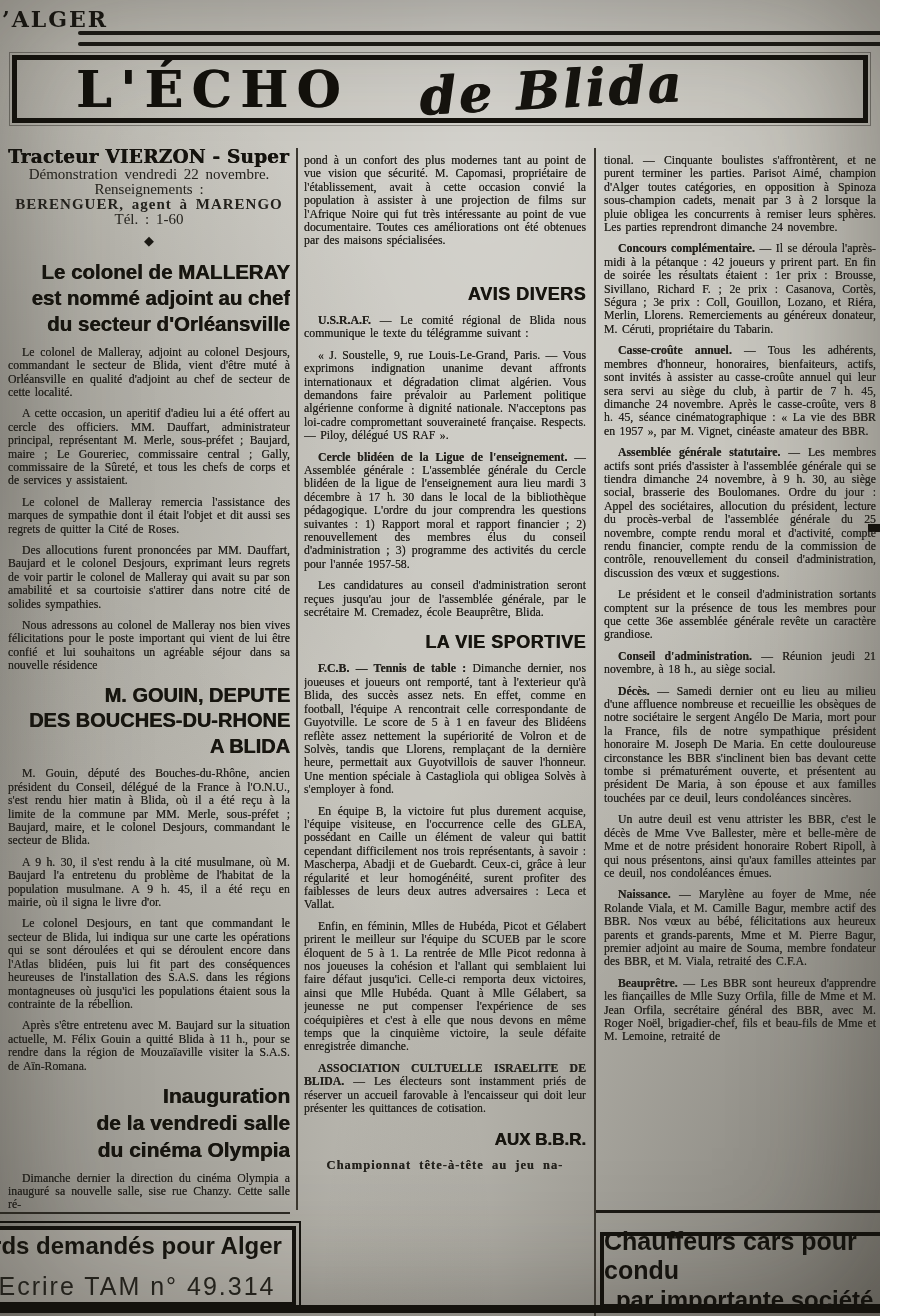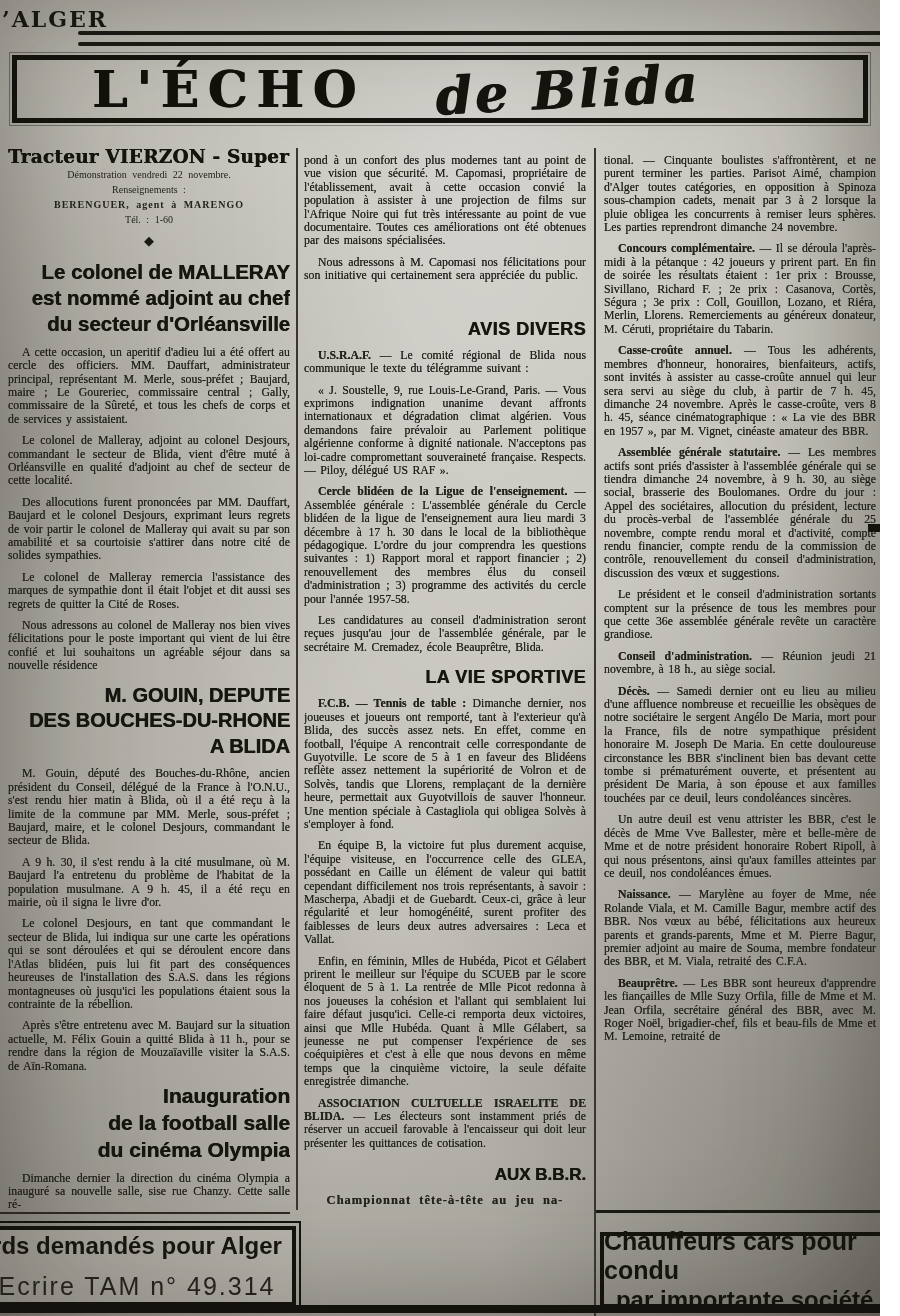--- a/index.html
+++ b/index.html
@@ -16,21 +16,21 @@
     color:#24221d;
   }
   .corner{position:absolute; left:2px; top:6px; font-family:"DejaVu Serif",serif;
     font-weight:bold; font-size:22px; letter-spacing:2px; color:#181611;}
   .toprule{position:absolute; left:78px; width:818px; background:#1b1914; height:4px; border-radius:2px;}
   .toprule.r1{top:31px;}
   .toprule.r2{top:42px;}
   .masthead{
     position:absolute; left:12px; top:55px; width:856px; height:68px;
     border:5px solid #14120d; outline:1px solid rgba(20,18,13,0.4); outline-offset:2px;
-    display:flex; align-items:center; justify-content:flex-start; gap:70px; padding-left:75px;
+    display:flex; align-items:center; justify-content:flex-start; gap:70px; padding-left:59px;
     box-sizing:border-box;
   }
   .mh-main{font-family:"DejaVu Serif",serif; font-weight:bold; font-size:50px;
     letter-spacing:9px; color:#12100b; text-shadow:1px 0 #12100b;}
   .mh-script{font-family:"DejaVu Serif",serif; font-style:italic; font-weight:bold;
     font-size:52px; letter-spacing:3px; color:#15130e; transform:rotate(-3deg);
     text-shadow:1px 0 #15130e;}
   .col{position:absolute; top:146px; overflow:hidden; text-align:justify;}
   .col-left{left:8px;  width:282px; height:1064px;}
   .col-mid {left:304px; width:282px; height:1170px;}
@@ -51,21 +51,21 @@
   .headline{font-family:"Liberation Sans",sans-serif; font-weight:bold; text-align:right;
     color:#17150f; margin:10px 0 7px 0; line-height:1.28; text-shadow:0.5px 0 #17150f;}
   .hl-malleray{font-size:20.5px;}
   .hl-gouin{font-size:20px;}
   .hl-olympia{font-size:21px;}
   .hl-section{font-size:18px; letter-spacing:0.5px; margin:12px 0 8px 0;}
   .hl-small{font-size:17px; margin:14px 0 8px 0;}
   .tractor{text-align:center; margin-bottom:4px;}
   .tr-title{font-family:"DejaVu Serif",serif; font-weight:bold; font-size:18.5px;
     letter-spacing:0.2px; color:#15130e; white-space:nowrap; text-shadow:0.5px 0 #15130e;}
-  .tr-line{font-size:10px; line-height:15px; word-spacing:3px;}
+  .tr-line{font-size:15px; line-height:15px; word-spacing:3px;}
   .tr-bold{font-weight:bold; letter-spacing:1px;}
   .ornament{font-size:13px; margin-top:6px; color:#1b1914;}
   .adbox-left{position:absolute; left:-22px; top:1226px; width:310px; height:72px;
     border:4px solid #14120d; outline:2px solid #14120d; outline-offset:3px;
     background:rgba(210,208,200,0.25);
     display:flex; flex-direction:column; align-items:center; justify-content:center;
     font-family:"Liberation Sans",sans-serif;}
   .adbox-left .l1{font-weight:bold; font-size:24px; color:#17150f;}
   .adbox-left .l2{font-size:25px; letter-spacing:2px; color:#24221c; margin-top:12px;}
   .adbox-right{position:absolute; left:600px; top:1232px; width:320px; height:76px;
@@ -107,47 +107,46 @@
       <div class="tr-line tr-bold">BERENGUER, agent à MARENGO</div>
       <div class="tr-line">Tél. : 1-60</div>
       <div class="ornament">◆</div>
     </div>
 
     <h2 class="headline hl-malleray">
       <span>Le colonel de MALLERAY</span><br>
       <span>est nommé adjoint au chef</span><br>
       <span>du secteur d'Orléansville</span>
     </h2>
+    <p>Le colonel de Malleray, adjoint au colonel Desjours, commandant le secteur de Blida, vient d'être muté à Orléansville en qualité d'adjoint au chef de secteur de cette localité.</p>
     <p>A cette occasion, un aperitif d'adieu lui a été offert au cercle des officiers. MM. Dauffart, administrateur principal, représentant M. Merle, sous-préfet ; Baujard, maire ; Le Goureriec, commissaire central ; Gally, commissaire de la Sûreté, et tous les chefs de corps et de services y assistaient.</p>
-    <p>Le colonel de Malleray, adjoint au colonel Desjours, commandant le secteur de Blida, vient d'être muté à Orléansville en qualité d'adjoint au chef de secteur de cette localité.</p>
+    <p>Le colonel de Malleray remercia l'assistance des marques de sympathie dont il était l'objet et dit aussi ses regrets de quitter la Cité de Roses.</p>
     <p>Des allocutions furent prononcées par MM. Dauffart, Baujard et le colonel Desjours, exprimant leurs regrets de voir partir le colonel de Malleray qui avait su par son amabilité et sa courtoisie s'attirer dans notre cité de solides sympathies.</p>
-    <p>Le colonel de Malleray remercia l'assistance des marques de sympathie dont il était l'objet et dit aussi ses regrets de quitter la Cité de Roses.</p>
     <p>Nous adressons au colonel de Malleray nos bien vives félicitations pour le poste important qui vient de lui être confié et lui souhaitons un agréable séjour dans sa nouvelle résidence</p>
 
     <h2 class="headline hl-gouin">
       <span>M. GOUIN, DEPUTE</span><br>
       <span>DES BOUCHES-DU-RHONE</span><br>
       <span>A BLIDA</span>
     </h2>
     <p>M. Gouin, député des Bouches-du-Rhône, ancien président du Conseil, délégué de la France à l'O.N.U., s'est rendu hier matin à Blida, où il a été reçu à la limite de la commune par MM. Merle, sous-préfet ; Baujard, maire, et le colonel Desjours, commandant le secteur de Blida.</p>
     <p>A 9 h. 30, il s'est rendu à la cité musulmane, où M. Baujard l'a entretenu du problème de l'habitat de la population musulmane. A 9 h. 45, il a été reçu en mairie, où il signa le livre d'or.</p>
     <p>Le colonel Desjours, en tant que commandant le secteur de Blida, lui indiqua sur une carte les opérations qui se sont déroulées et qui se déroulent encore dans l'Atlas blidéen, puis lui fit part des conséquences heureuses de l'installation des S.A.S. dans les régions montagneuses où jusqu'ici les populations étaient sous la contrainte de la rébellion.</p>
     <p>Après s'être entretenu avec M. Baujard sur la situation actuelle, M. Félix Gouin a quitté Blida à 11 h., pour se rendre dans la région de Mouzaïaville visiter la S.A.S. de Aïn-Romana.</p>
 
     <h2 class="headline hl-olympia">
       <span>Inauguration</span><br>
-      <span>de la football salle</span><br>
+      <span>de la vendredi salle</span><br>
       <span>du cinéma Olympia</span>
     </h2>
     <p>Dimanche dernier la direction du cinéma Olympia a inauguré sa nouvelle salle, sise rue Chanzy. Cette salle ré-</p>
   </div>
 
   <div class="col col-mid">
     <p class="noindent">pond à un confort des plus modernes tant au point de vue vision que sécurité. M. Capomasi, propriétaire de l'établissement, avait à cette occasion convié la population à assister à une projection de films sur l'Afrique Noire qui fut très intéressante au point de vue documentaire. Toutes ces améliorations ont été obtenues par des maisons spécialisées.</p>
-    <p>Nous adressons à M. Capomasi nos félicitations pour son initiative qui certainement sera appréciée du public.</p>
 
     <h2 class="headline hl-section">
       <br>
       <span>AVIS DIVERS</span>
     </h2>
     <p><span class="lead">U.S.R.A.F.</span> <span>— Le comité régional de Blida nous communique le texte du télégramme suivant :</span></p>
     <p>« J. Soustelle, 9, rue Louis-Le-Grand, Paris. — Vous exprimons indignation unanime devant affronts internationaux et dégradation climat algérien. Vous demandons faire prévaloir au Parlement politique algérienne conforme à dignité nationale. N'acceptons pas loi-cadre compromettant souveraineté française. Respects. — Piloy, délégué US RAF ».</p>
 
     <p><span class="lead">Cercle blidéen de la Ligue de l'enseignement.</span> <span>— Assemblée générale : L'assemblée générale du Cercle blidéen de la ligue de l'enseignement aura lieu mardi 3 décembre à 17 h. 30 dans le local de la bibliothèque pédagogique. L'ordre du jour comprendra les questions suivantes : 1) Rapport moral et rapport financier ; 2) renouvellement des membres élus du conseil d'administration ; 3) programme des activités du cercle pour l'année 1957-58.</span></p>
     <p>Les candidatures au conseil d'administration seront reçues jusqu'au jour de l'assemblée générale, par le secrétaire M. Cremadez, école Beauprêtre, Blida.</p>

